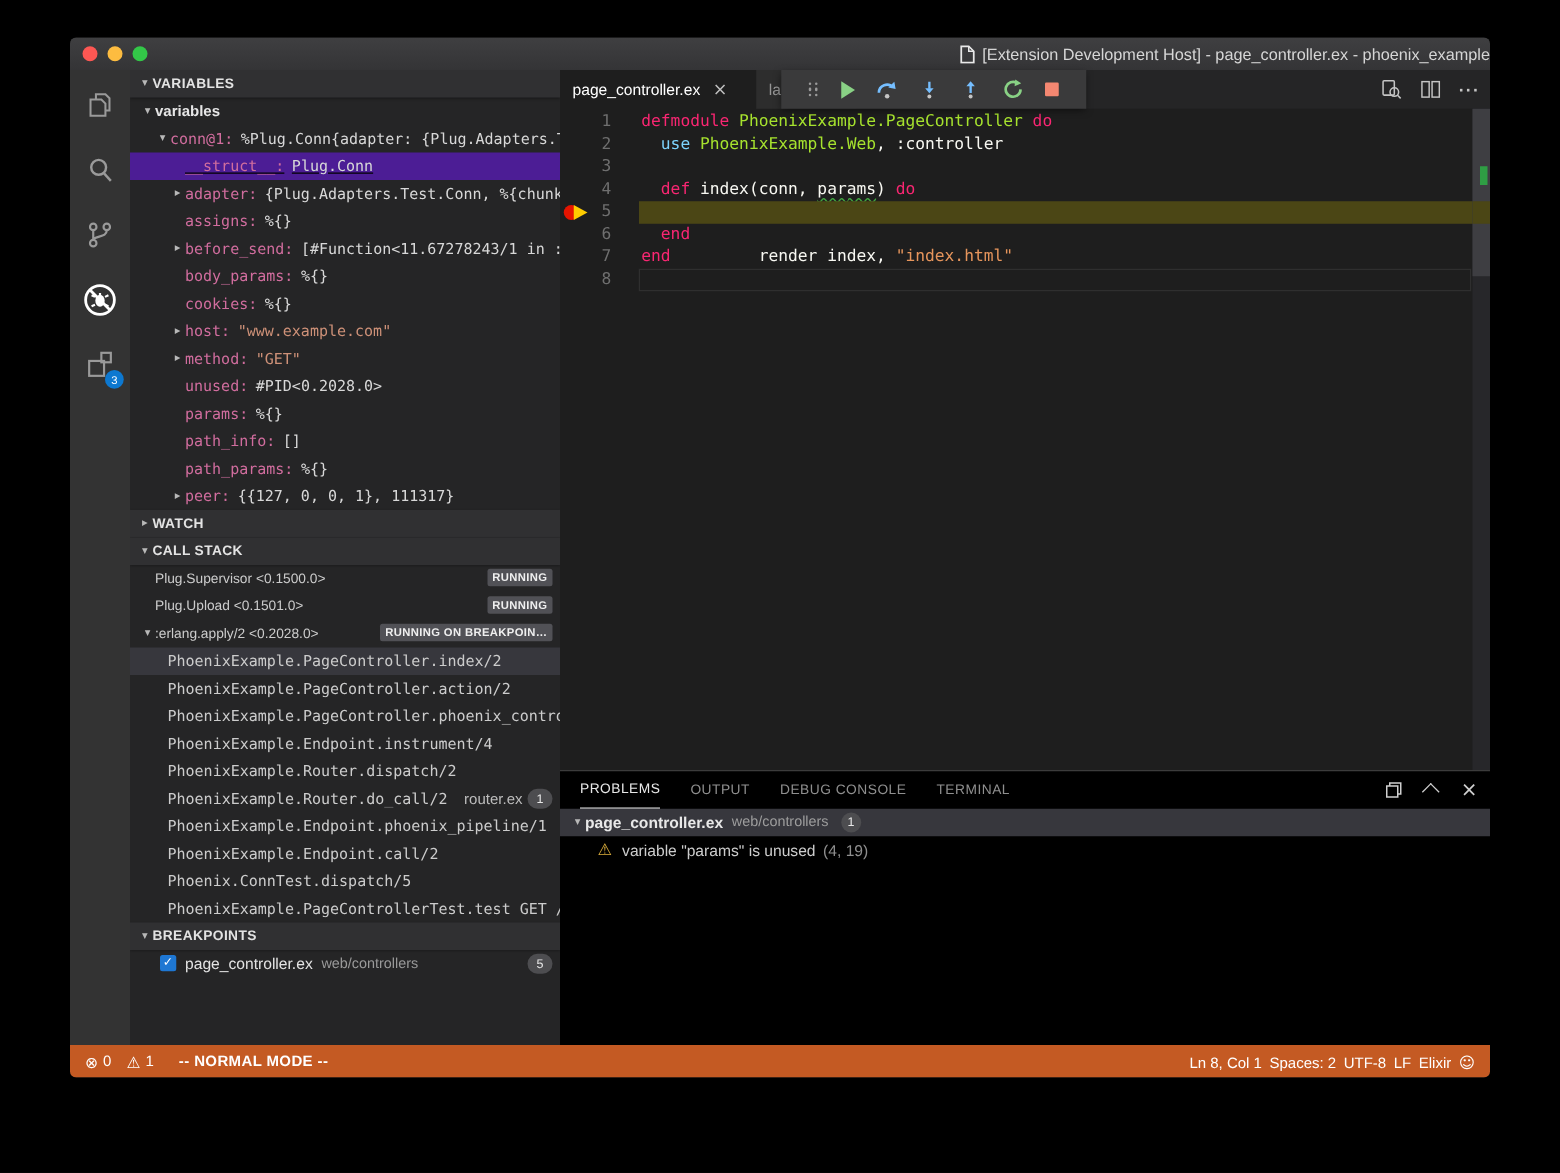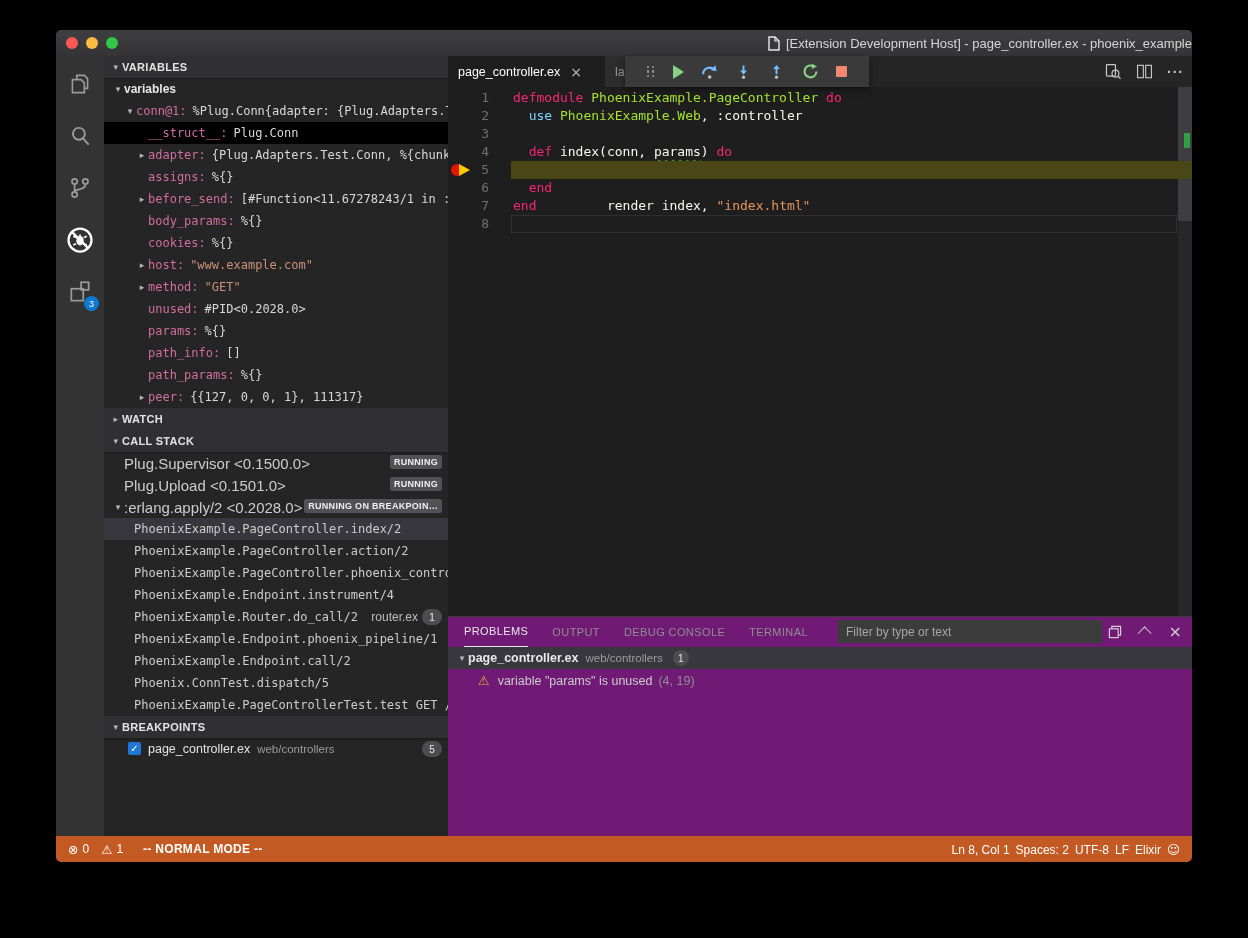--- a/index.html
+++ b/index.html
@@ -27,29 +27,29 @@
   .play-sm{width:0;height:0;border-left:9px solid #72c372;border-top:5.5px solid transparent;border-bottom:5.5px solid transparent;margin-left:100px;}
   .cfg{margin-left:8px;width:106px;height:20px;background:#2b2b2c;border:1px solid #515151;border-radius:2px;
     display:flex;align-items:center;color:#e8e8e8;font-size:11.5px;padding:0 6px;justify-content:space-between;}
   .spin{display:flex;flex-direction:column;line-height:5px;font-size:6px;color:#c8c8c8;border-left:1px solid #515151;padding-left:4px;height:100%;justify-content:center;}
   .sb-tool{margin-left:14px;display:flex;align-items:center;}
   .sec-head{height:22px;background:#303032;display:flex;align-items:center;padding-left:6px;
     font-size:11px;font-weight:bold;color:#e3e3e3;letter-spacing:.3px;box-shadow:0 1px 2px rgba(0,0,0,.3);}
   .tw{width:12px;flex:0 0 12px;font-size:9px;color:#b8b8b8;text-align:center;font-family:"DejaVu Sans",sans-serif;}
   .vrow{height:22px;display:flex;align-items:center;font-family:"DejaVu Sans Mono",monospace;
     font-size:12px;white-space:nowrap;overflow:hidden;}
-  .vrow.sel{background:#000000;text-decoration:underline;}
+  .vrow.sel{background:#4c1d95;text-decoration:underline;}
   .lvl1{padding-left:8px;}.lvl2{padding-left:20px;}.lvl3{padding-left:32px;}
   .vname{color:#d16d9e;margin-right:6px;}
   .vval{color:#d8d8d8;}
   .vval.bool{color:#569cd6;}
   .vval.str{color:#ce9178;}
   .scopename{color:#e6e6e6;font-family:"Liberation Sans",sans-serif;font-weight:bold;font-size:12px;}
   .csrow{height:22px;display:flex;align-items:center;position:relative;padding-left:8px;color:#cccccc;}
-  .csrow .thread{font-size:15px;}
+  .csrow .thread{font-size:11px;}
   .csrow.sel{background:#37373d;}
   .frame{font-family:"DejaVu Sans Mono",monospace;font-size:12px;padding-left:22px;white-space:nowrap;overflow:hidden;}
   .rbadge{position:absolute;right:6px;top:3px;background:#515156;color:#efefef;font-size:9px;
     padding:2px 4px;border-radius:2px;letter-spacing:.3px;font-weight:bold;}
   .cbadge{position:absolute;right:6px;top:3px;background:#4d4d50;color:#e8e8e8;font-size:10px;
     min-width:16px;height:16px;border-radius:9px;display:flex;align-items:center;justify-content:center;padding:0 2px;}
   .filelbl{position:absolute;right:30px;color:#bdbdbd;font-size:12px;}
   .bprow{height:21px;display:flex;align-items:center;padding-left:24px;position:relative;}
   .chk{width:13px;height:13px;background:#1e77d3;border-radius:2px;color:#fff;font-size:10px;
     display:flex;align-items:center;justify-content:center;font-family:"DejaVu Sans",sans-serif;}
@@ -86,21 +86,21 @@
   .tok.param{text-decoration:underline wavy #3fa33f 1px;text-underline-offset:3px;}
   .bp-paused{position:absolute;left:3px;top:3px;width:22px;height:13px;}
   .bp-dot{position:absolute;left:0;top:0;width:12px;height:12px;border-radius:50%;background:#e51400;}
   .bp-arrow{position:absolute;left:8px;top:0;width:0;height:0;border-left:11px solid #ffcc00;
     border-top:6.5px solid transparent;border-bottom:6.5px solid transparent;}
   .scrolllane{position:absolute;right:0;top:31px;width:14px;bottom:219px;background:#27272a;}
   .slider{position:absolute;left:0;right:0;top:0;height:134px;background:#3e3e42;}
   .ov-green{position:absolute;right:2px;top:46px;width:6px;height:15px;background:#2f9e44;}
   .ov-line5{position:absolute;left:0;right:0;top:74px;height:18px;background:#4b4615;}
   
-  .panel{position:absolute;left:0;right:0;bottom:0;height:219px;background:#701a75;border-top:1px solid #3c3c3c;}
+  .panel{position:absolute;left:0;right:0;bottom:0;height:219px;background:#000000;border-top:1px solid #3c3c3c;}
   .panelhead{position:absolute;left:0;right:0;top:0;height:29px;display:flex;align-items:center;}
   .ptab{font-size:11px;letter-spacing:.4px;color:#8f8f8f;margin-left:24px;height:29px;display:flex;align-items:center;}
   .ptab:first-child{margin-left:16px;}
   .ptab.active{color:#e7e7e7;border-bottom:1px solid #e7e7e7;}
   .pfilter{position:absolute;left:390px;top:3px;width:248px;height:23px;background:#3c3c3c;border:none;
     color:#cccccc;font-size:12px;padding:0 8px;outline:none;font-family:"Liberation Sans",sans-serif;}
   .pfilter::placeholder{color:#a6a6a6;}
   .ptools{position:absolute;right:10px;top:0;height:29px;display:flex;align-items:center;gap:18px;}
   .pclose{color:#cfcfcf;font-size:16px;font-family:"DejaVu Sans",sans-serif;}
   .chev{width:9px;height:9px;border-left:1.6px solid #cfcfcf;border-top:1.6px solid #cfcfcf;transform:rotate(45deg) translateY(2px);}
@@ -294,20 +294,23 @@
     <div class="csrow">
           <span class="frame">PhoenixExample.PageController.action/2</span>
         </div>
     <div class="csrow">
           <span class="frame">PhoenixExample.PageController.phoenix_contro…</span>
         </div>
     <div class="csrow">
           <span class="frame">PhoenixExample.Endpoint.instrument/4</span>
         </div>
     <div class="csrow">
+          <span class="frame">PhoenixExample.Router.dispatch/2</span>
+        </div>
+    <div class="csrow">
           <span class="frame">PhoenixExample.Router.do_call/2</span>
           <span class="filelbl">router.ex</span>
           <span class="cbadge">1</span>
         </div>
     <div class="csrow">
           <span class="frame">PhoenixExample.Endpoint.phoenix_pipeline/1</span>
         </div>
     <div class="csrow">
           <span class="frame">PhoenixExample.Endpoint.call/2</span>
         </div>
@@ -416,21 +419,20 @@
       <div class="ov-line5"></div>
       <div class="ov-green"></div>
     </div>
 
     <div class="panel">
       <div class="panelhead">
         <span class="ptab active">PROBLEMS</span>
         <span class="ptab">OUTPUT</span>
         <span class="ptab">DEBUG CONSOLE</span>
         <span class="ptab">TERMINAL</span>
-        <input class="pfilter" placeholder="Filter by type or text" style="">
         <div class="ptools">
           <span>
                 <svg width="16" height="16" viewBox="0 0 20 20" fill="none" stroke="#cfcfcf" stroke-width="1.5">
                   <rect x="3" y="6" width="11" height="11"></rect>
                   <path d="M6 6V3h11v11h-3"></path>
                 </svg>
               </span>
           <span class="chev"></span>
           <span class="pclose">×</span>
         </div>

